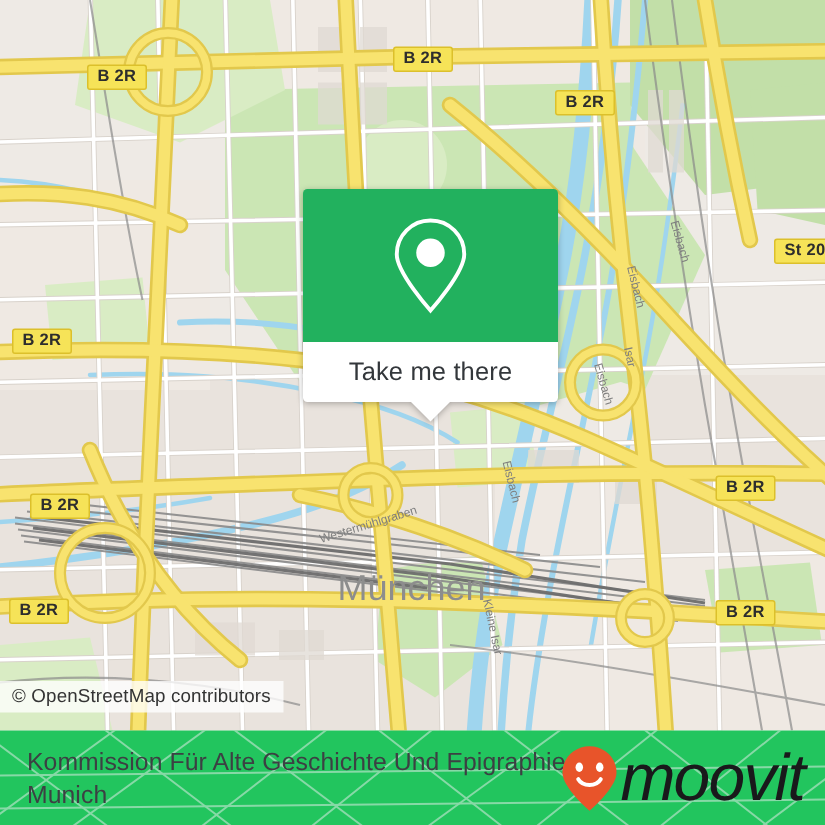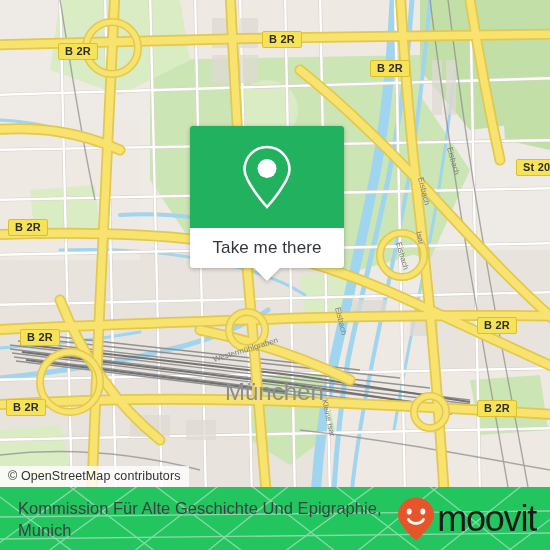--- a/index.html
+++ b/index.html
@@ -16,35 +16,35 @@
   #map {
     position: absolute; left: 0; top: 0;
     width: 550px; height: 487px;
     background: #eeeae5;
     overflow: hidden;
   }
   .map-svg { position: absolute; left: 0; top: 0; }
 
   
   #attribution {
-    position: absolute; left: 0; bottom: 0;
+    position: absolute; left: 0; bottom: 12px;
     background: rgba(255,255,255,0.78);
     padding: 3px 8px 4px 8px;
     font-size: 12.5px;
     color: #333333;
     letter-spacing: .1px;
     z-index: 40;
     white-space: nowrap;
   }
 
   
   #popup {
     position: absolute;
-    left: 190px; top: 126px;
-    width: 154px;
+    left: 202px; top: 126px;
+    width: 170px;
     z-index: 60;
     filter: drop-shadow(0 1px 2px rgba(0,0,0,.28));
   }
   #popup-head {
     height: 102px;
     background: #22b15e;
     border-radius: 3px 3px 0 0;
     display: flex; align-items: center; justify-content: center;
   }
   #popup-body {
@@ -88,26 +88,27 @@
     color: #3c4043;
     letter-spacing: .05px;
   }
   #brand {
     position: absolute; right: 14px; top: 50%;
     transform: translateY(-50%);
     z-index: 3;
     display: flex; align-items: center;
   }
   #brand-word {
-    font-size: 36px;
+    font-size: 44px;
     line-height: 36px;
     color: #19191b;
     letter-spacing: -1.2px;
     font-weight: 400;
     margin-left: 1px;
+    font-style: italic;
   }
 </style>
 </head>
 <body>
 
 <div id="page">
 
   <div id="map">
 
     <svg class="map-svg" width="550" height="487" viewBox="0 0 550 487" xmlns="http://www.w3.org/2000/svg">

